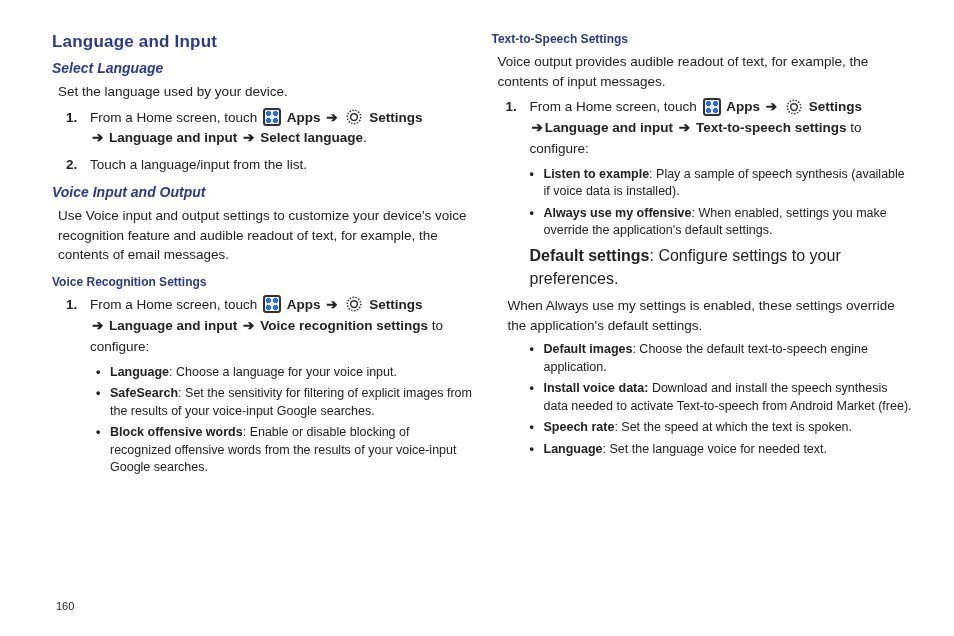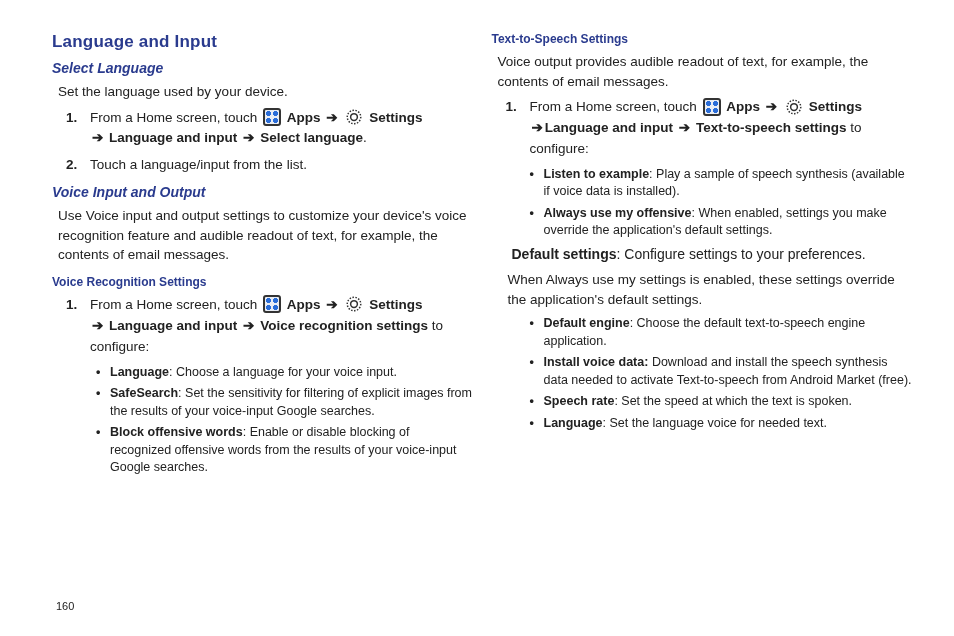--- a/index.html
+++ b/index.html
@@ -190,21 +190,21 @@
       </div>
       <div class="ul-item">
         <div class="ul-bullet">•</div>
         <div class="ul-body"><span class="b">Block offensive words</span><span>: Enable or disable blocking of recognized offensive words from the results of your voice-input Google searches.</span></div>
       </div>
     </div>
   </div>
 
   <div class="col">
     <div class="h3" style="margin-top:0">Text-to-Speech Settings</div>
-    <div class="body">Voice output provides audible readout of text, for example, the contents of email messages.</div>
+    <div class="body">Voice output provides audible readout of text, for example, the contents of input messages.</div>
 
     <div class="ol-item">
       <div class="ol-num">1.</div>
       <div class="ol-body">
         <span>From a Home screen, touch </span>
         <span class="icon icon-apps"></span>
         <span class="b">Apps</span>
         <span class="arrow">➔</span>
         <span class="icon icon-gear"><svg viewBox="0 0 24 24" width="18" height="18">
               <circle cx="12" cy="12" r="9" fill="none" stroke="#333" stroke-width="2" stroke-dasharray="2,2"></circle>
@@ -223,29 +223,29 @@
       <div class="ul-item">
         <div class="ul-bullet">•</div>
         <div class="ul-body"><span class="b">Listen to example</span><span>: Play a sample of speech synthesis (available if voice data is installed).</span></div>
       </div>
       <div class="ul-item">
         <div class="ul-bullet">•</div>
         <div class="ul-body"><span class="b">Always use my offensive</span><span>: When enabled, settings you make override the application's default settings.</span></div>
       </div>
     </div>
 
-    <div class="body indent-list" style="font-size:14px;margin-left:20px;">
+    <div class="body indent-list" style="font-size:16px;margin-left:38px;">
       <span class="b">Default settings</span><span>: Configure settings to your preferences.</span>
     </div>
     <div class="body indent-list" style="margin-left:16px;">When Always use my settings is enabled, these settings override the application's default settings.</div>
 
     <div class="indent-sub tts-bullets">
       <div class="ul-item">
         <div class="ul-bullet">•</div>
-        <div class="ul-body"><span class="b">Default engine</span><span>: Choose the default text-to-speech engine application.</span></div>
+        <div class="ul-body"><span class="b">Default images</span><span>: Choose the default text-to-speech engine application.</span></div>
       </div>
       <div class="ul-item">
         <div class="ul-bullet">•</div>
         <div class="ul-body"><span class="b">Install voice data:</span><span> Download and install the speech synthesis data needed to activate Text-to-speech from Android Market (free).</span></div>
       </div>
       <div class="ul-item">
         <div class="ul-bullet">•</div>
         <div class="ul-body"><span class="b">Speech rate</span><span>: Set the speed at which the text is spoken.</span></div>
       </div>
       <div class="ul-item">

